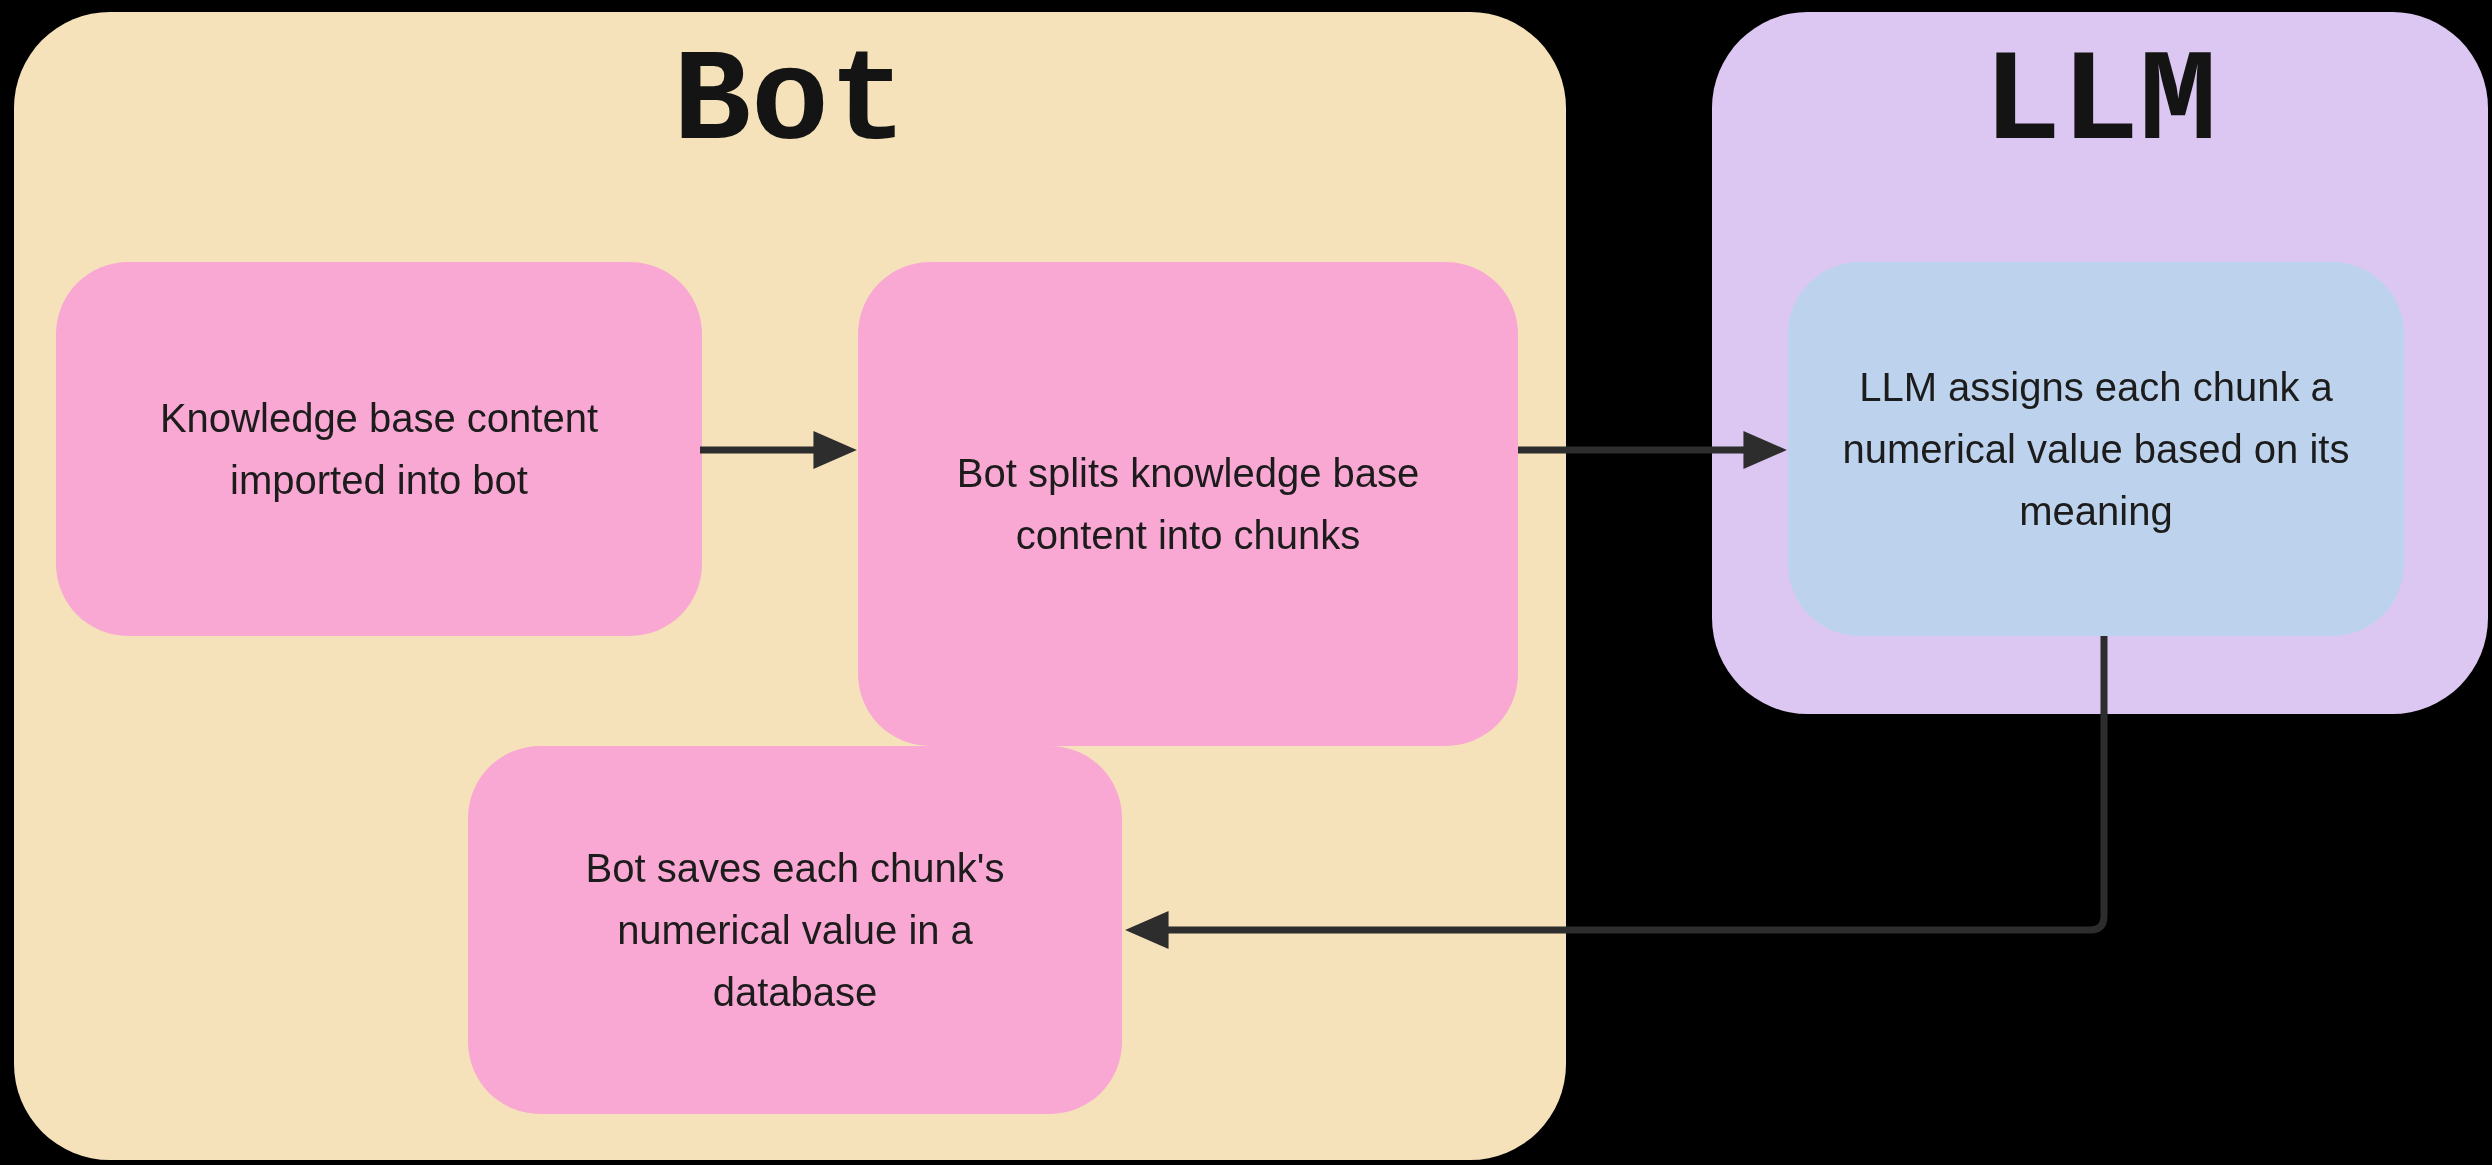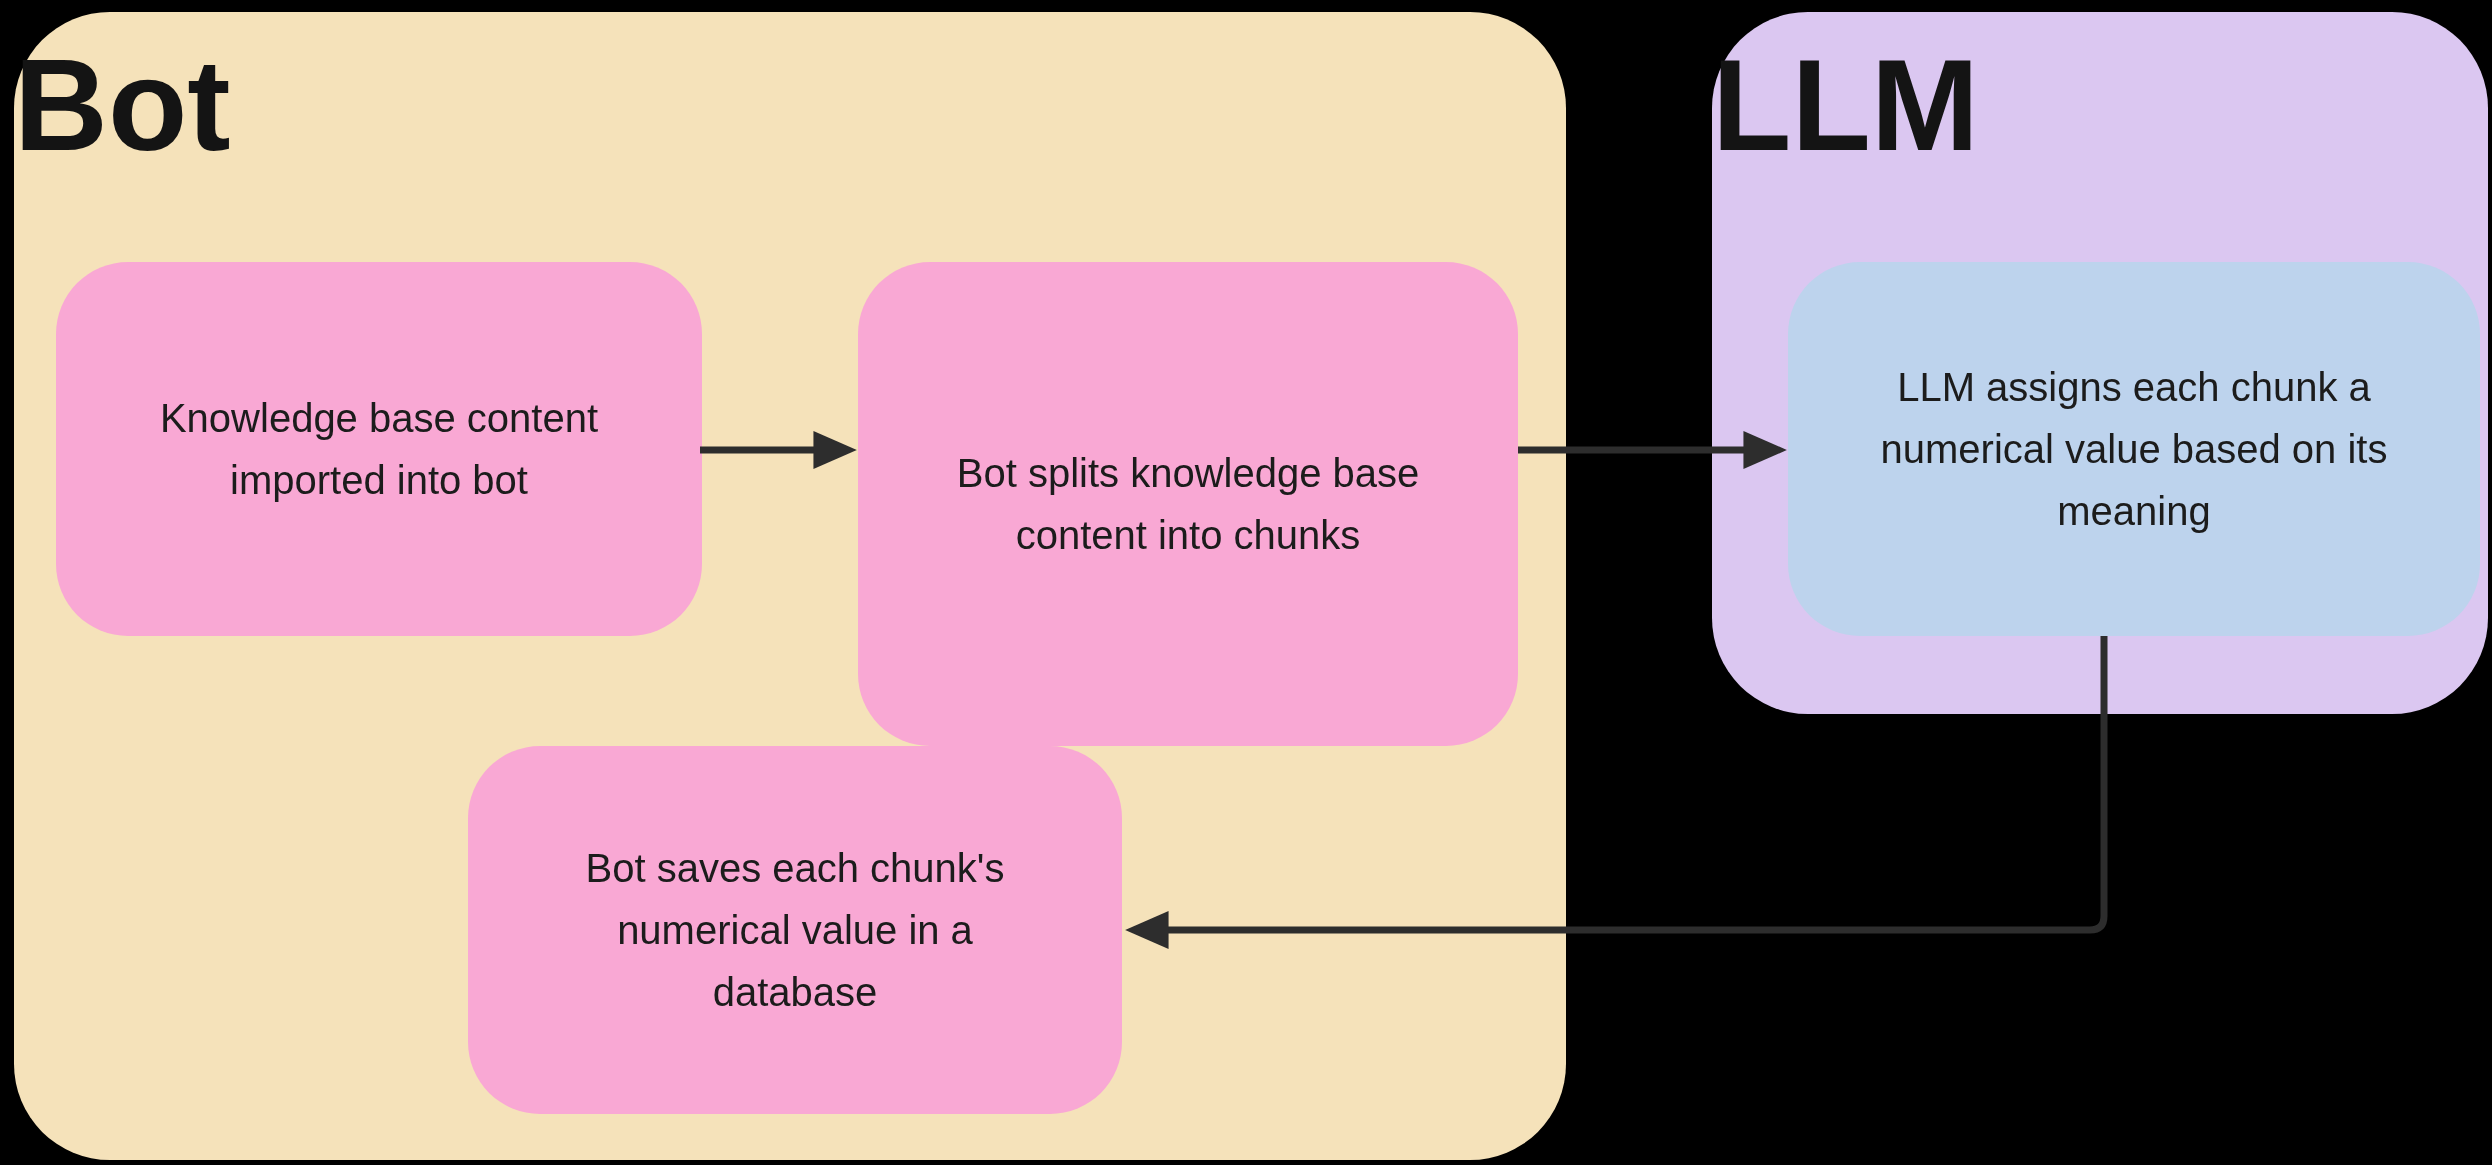--- a/index.html
+++ b/index.html
@@ -31,41 +31,42 @@
     top: 12px;
     width: 776px;
     height: 702px;
     background: #dbc7f1;
   }
   .group-title {
     position: absolute;
     left: 0;
     top: 18px;
     width: 100%;
-    text-align: left;
+    text-align: center;
     font-size: 130px;
     font-weight: 700;
     color: #141414;
+    font-family: Liberation Mono, monospace;
   }
   .node {
     position: absolute;
     border-radius: 72px;
     display: flex;
     align-items: center;
     justify-content: center;
     text-align: center;
     font-size: 40px;
     line-height: 1.55;
     color: #1c1c1c;
   }
   .node-green { background: #f9a8d4; }
   .node-blue  { background: #bdd3ed; }
   .node-import { left: 56px;   top: 262px; width: 646px; height: 374px; }
   .node-split  { left: 858px;  top: 262px; width: 660px; height: 484px; }
-  .node-assign { left: 1788px; top: 262px; width: 692px; height: 374px; }
+  .node-assign { left: 1788px; top: 262px; width: 616px; height: 374px; }
   .node-save   { left: 468px;  top: 746px; width: 654px; height: 368px; align-items: center; }
   .node .label { display: block; padding: 0 36px; }
   .node-import .label { max-width: 520px; }
   .node-split  .label { max-width: 560px; }
   .node-assign .label { max-width: 560px; }
   .node-save   .label { max-width: 500px; }
   .edges {
     position: absolute;
     left: 0;
     top: 0;

